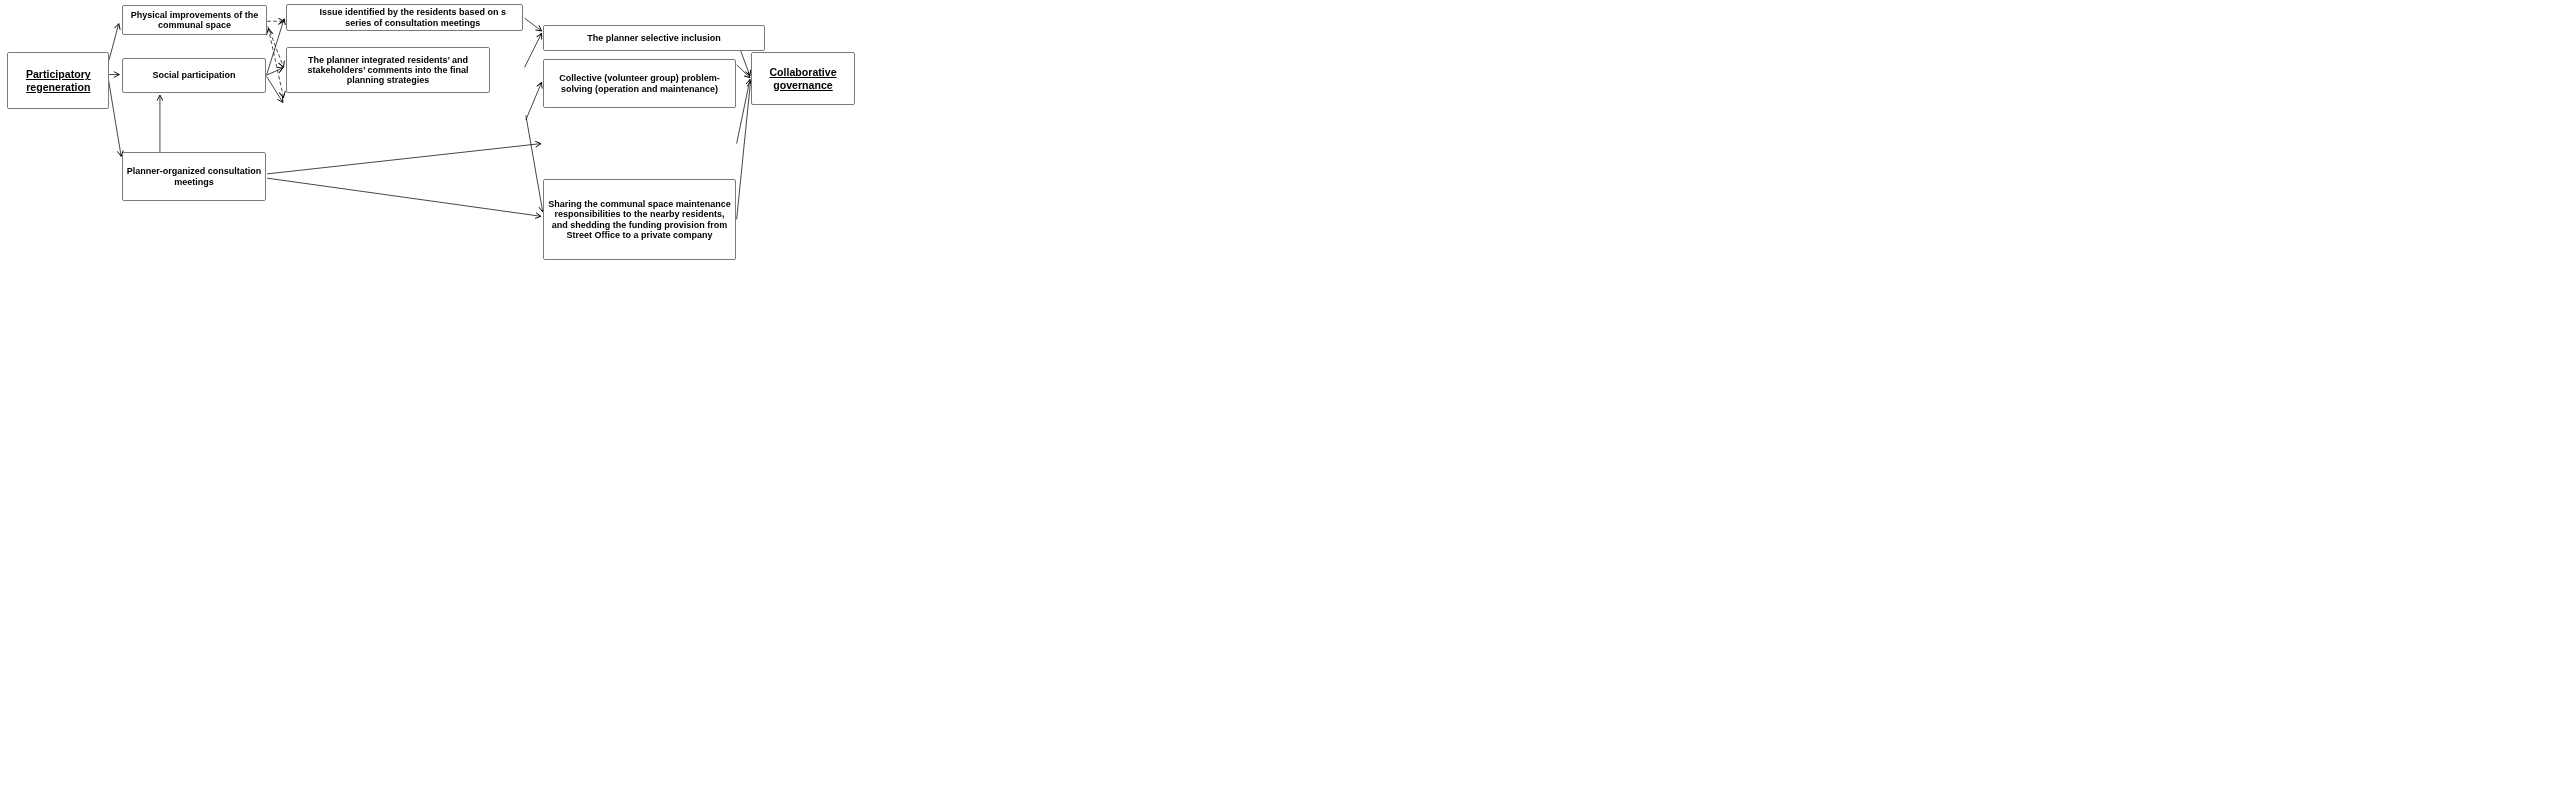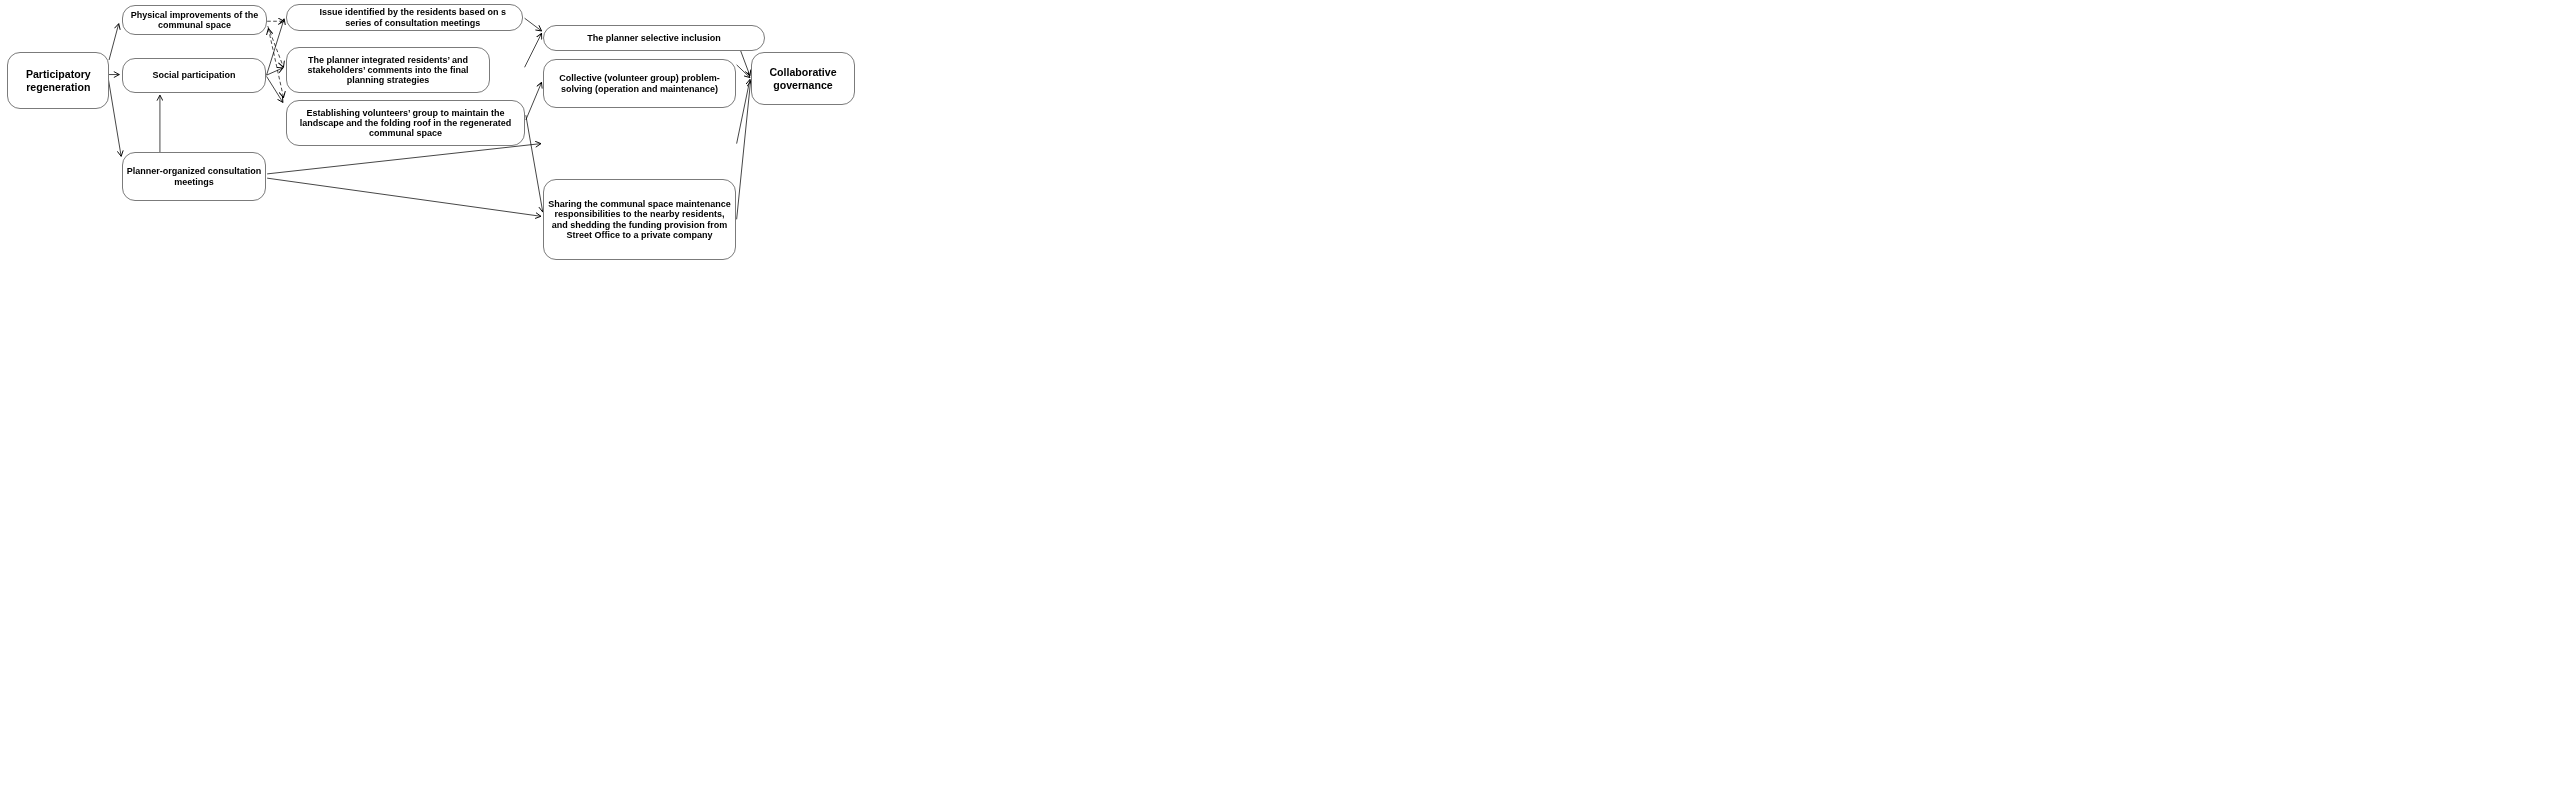--- a/index.html
+++ b/index.html
@@ -19,31 +19,31 @@
     position: absolute;
     left: 0; top: 0;
     width: 859px;
     height: 263px;
   }
   .node {
     position: absolute;
     box-sizing: border-box;
     background: #ffffff;
     border: 0.8px solid #7b7b7b;
-    border-radius: 13px;
+    border-radius: 2px;
     display: flex;
     align-items: center;
     justify-content: center;
     text-align: center;
     font-weight: bold;
     color: #000000;
     line-height: 1.14;
     padding: 1.2px 3.6px;
   }
-  .node.end   { font-size: 10.6px; }
+  .node.end   { font-size: 10.6px; text-decoration: underline; }
   .node.mid   { font-size: 9px; }
   .edge-solid  { stroke: #000000; stroke-width: 1.2; fill: none; }
   .edge-dashed { stroke: #1a1a1a; stroke-width: 1.3; fill: none; stroke-dasharray: 6 4; }
 </style>
 </head>
 <body>
 
 <div id="canvas">
 
   <svg id="edges-layer" viewBox="0 0 1418 434" xmlns="http://www.w3.org/2000/svg">
@@ -93,23 +93,20 @@
   </div>
 
   <div class="node mid" style="left:286px; top:4.2px;   width:237px; height:27px;padding-left:20px;">
     <span>Issue identified by the residents based on s series of consultation meetings</span>
   </div>
 
   <div class="node mid" style="left:286px; top:47px;  width:204px; height:46px;">
     <span>The planner integrated residents’ and stakeholders’ comments into the final planning strategies</span>
   </div>
 
-  <div class="node mid" style="left:286px; top:100px; width:239px; height:46px;">
-    <span>Establishing volunteers’ group to maintain the landscape and the folding roof in the regenerated communal space</span>
-  </div>
 
   <div class="node mid" style="left:543px; top:25px;  width:222px; height:26px;">
     <span>The planner selective inclusion</span>
   </div>
 
   <div class="node mid" style="left:543px; top:59px;  width:193px; height:49px;">
     <span>Collective (volunteer group) problem-solving (operation and maintenance)</span>
   </div>
 
 

